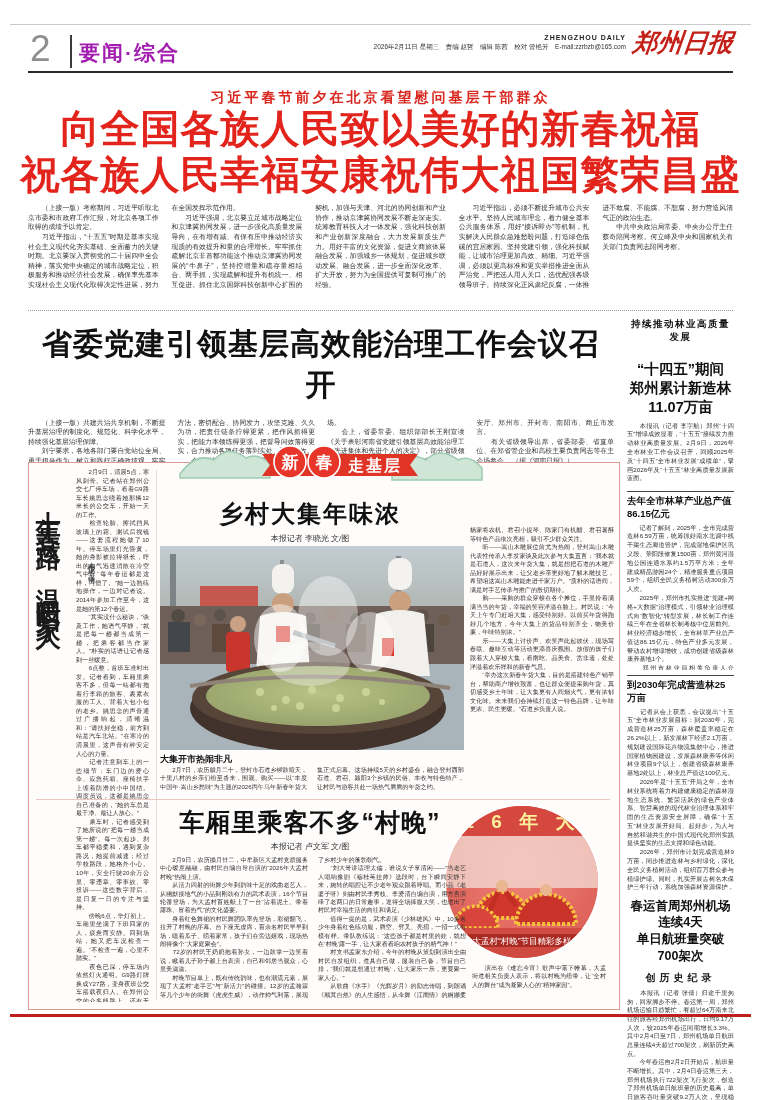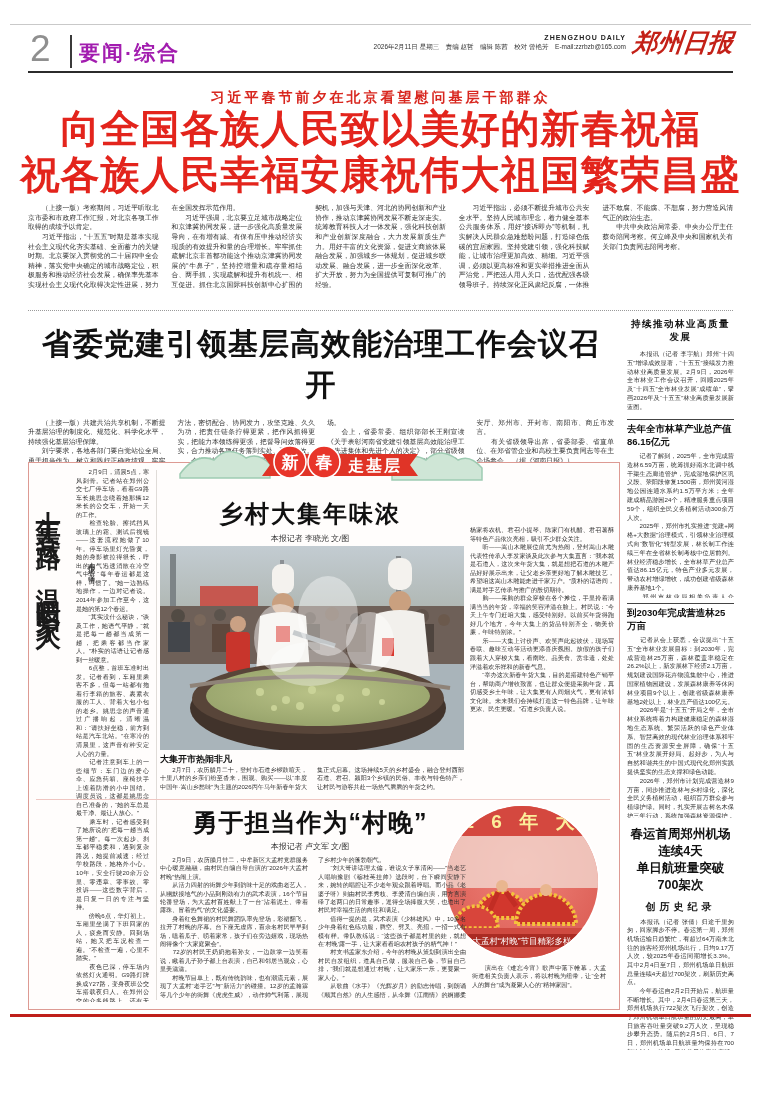--- a/index.html
+++ b/index.html
@@ -21,21 +21,21 @@
   .lead-headline{left:0;right:0;top:106px;text-align:center;color:#e3241c;font-weight:900;font-size:39px;line-height:1.18;letter-spacing:1px;}
   .flow{white-space:pre-line;text-align:justify;}
   .lead-body{left:28px;width:705px;top:203px;height:102px;column-count:5;column-gap:13px;font-size:6.8px;line-height:1.42;color:#303030;overflow:hidden;}
   .dotted-rule{left:28px;right:28px;top:310px;border-top:1px dotted #9a9a9a;}
   
   .story2{left:28px;top:316px;width:586px;}
   .story2-headline{text-align:center;font-size:30px;font-weight:900;color:#111;letter-spacing:1px;margin:8px 0 12px 0;}
   .story2-body{column-count:4;column-gap:12px;font-size:6.8px;line-height:1.38;height:66px;overflow:hidden;color:#303030;}
   
   .sidebar{left:627px;top:318px;width:107px;}
-  .sb-kicker{text-align:center;font-size:9.5px;letter-spacing:1.5px;color:#111;font-weight:600;margin-bottom:6px;}
+  .sb-kicker{text-align:center;font-size:9.5px;letter-spacing:1.5px;color:#111;font-weight:600;margin-bottom:16px;}
   .sb-headline{text-align:center;font-size:14.5px;font-weight:900;color:#101010;line-height:1.3;}
   .sb-lead{font-size:6.2px;line-height:1.42;color:#303030;height:64px;overflow:hidden;margin-top:5px;}
   .sb-subhead{font-size:9.5px;font-weight:900;color:#101010;border-top:1px solid #444;padding-top:3px;margin-top:5px;margin-bottom:3px;}
   .sb-body1{font-size:6.2px;line-height:1.42;color:#303030;height:146px;overflow:hidden;}
   .sb-body2{font-size:6.2px;line-height:1.42;color:#303030;height:182px;overflow:hidden;}
   .sb2-headline{text-align:center;font-size:12.5px;font-weight:900;color:#101010;line-height:1.35;margin-top:8px;}
   .sb2-subhead{text-align:center;font-size:10px;letter-spacing:4px;color:#1a1a1a;margin:6px 0 4px 0;font-weight:600;}
   .sb2-body{font-size:6.2px;line-height:1.4;color:#303030;height:132px;overflow:hidden;}
   
   .feature-box{left:28px;top:462px;width:590px;height:546px;border:1px solid #dd9a93;background:#fffdfc;}
@@ -92,20 +92,24 @@
   <div class="story2-headline">省委党建引领基层高效能治理工作会议召开</div>
   <div class="story2-body flow">　　（上接一版）共建共治共享机制，不断提升基层治理的制度化、规范化、科学化水平，持续强化基层治理保障。
 　　刘宁要求，各地各部门要自觉站位全局、勇于担当作为，树立和践行正确政绩观，牢牢把握高效能治理的正确方向、实践路径、科学方法，密切配合、协同发力，攻坚克难、久久为功，把责任链条拧得更紧，把作风抓得更实，把能力本领练得更强，把督导问效落得更实，合力推动各项任务落到实处、取得实效。
 　　会议以视频会议形式召开，各省辖市、济源示范区、航空港区和各县（市、区）设分会场。
 　　会上，省委常委、组织部部长王刚宣读《关于表彰河南省党建引领基层高效能治理工作先进集体和先进个人的决定》，部分省级领导为先进集体、先进个人代表颁发奖牌证书。省委组织部、省委政法委、省委网信办、省公安厅、郑州市、开封市、南阳市、商丘市发言。
 　　有关省级领导出席，省委部委、省直单位、在郑省管企业和高校主要负责同志等在主会场参会。 （据《河南日报》）</div>
 </div>
 
 <div class="abs sidebar">
   <div class="sb-kicker">持续推动林业高质量发展</div>
+  <div class="sb-headline">
+    <div>“十四五”期间</div>
+    <div>郑州累计新造林11.07万亩</div>
+  </div>
   <div class="sb-lead flow">　　本报讯（记者 李宇航）郑州“十四五”增绿成效显著，“十五五”接续发力推动林业高质量发展。2月9日，2026年全市林业工作会议召开，回顾2025年及“十四五”全市林业发展“成绩单”，擘画2026年及“十五五”林业高质量发展新蓝图。</div>
   <div class="sb-subhead">去年全市林草产业总产值86.15亿元</div>
   <div class="sb-body1 flow">　　记者了解到，2025年，全市完成营造林6.59万亩，统筹抓好南水北调中线干渠生态廊道管护，完成湿地保护区巩义段、荥阳段修复1500亩，郑州黄河湿地公园连通水系约1.5万平方米；全年建成精品游园24个，精准服务重点项目59个，组织全民义务植树活动300余万人次。
 　　2025年，郑州市扎实推进“党建+网格+大数据”治理模式，引领林业治理模式向“数智化”转型发展，林长制工作连续三年在全省林长制考核中位居前列。林业经济稳步增长，全市林草产业总产值达86.15亿元，特色产业多元发展，带动农村增绿增收，成功创建省级森林康养基地1个。
 　　郑州市林业局相关负责人介绍，“十四五”时期林业生态建设成效获中央督导组、省、市高度评价。5年来累计新造林11.07万亩、森林抚育19.59万亩，林业一二三产加速融合，林下经济达80万亩，林业龙头企业20余家，省级森林康养基地11家，森林防火、林业有害生物防治和野生动物保护体系进一步完善。</div>
   <div class="sb-subhead">到2030年完成营造林25万亩</div>
   <div class="sb-body2 flow">　　记者从会上获悉，会议提出“十五五”全市林业发展目标：到2030年，完成营造林25万亩，森林覆盖率稳定在26.2%以上，新发展林下经济2.1万亩，规划建设国际花卉物流集散中心，推进国家植物园建设，发展森林康养等休闲林业项目9个以上，创建省级森林康养基地2处以上，林业总产值达100亿元。
 　　2026年是“十五五”开局之年，全市林业系统将着力构建健康稳定的森林湿地生态系统、繁荣活跃的绿色产业体系、智慧高效的现代林业治理体系和牢固的生态资源安全屏障，确保“十五五”林业发展开好局、起好步，为人与自然和谐共生的中国式现代化郑州实践提供坚实的生态支撑和绿色动能。
 　　2026年，郑州市计划完成营造林9万亩，同步推进造林与乡村绿化，深化全民义务植树活动，组织百万群众参与植绿护绿。同时，扎实开展古树名木保护三年行动，系统加强森林资源保护，实施湿地保护修复，筑牢黄河生态屏障，拓宽“两山”转化路径，实施绿美创建行动，守牢生态保护红线，实施“寻绿”回本行动，提升现代林业治理能力。</div>
   <div class="sb2-headline">
@@ -228,21 +232,21 @@
 <div class="abs market-below flow">　　2月7日，农历腊月二十，登封市石道乡锣鼓喧天，十里八村的乡亲们纷至沓来，围观、购买——以“丰度中国年·嵩山乡愁味”为主题的2026丙午马年新春年货大集正式启幕。这场持续5天的乡村盛会，融合登封西部石道、君召、颍阳3个乡镇的民俗、丰收与特色特产，让村民与游客共赴一场热气腾腾的年货之约。
 　　看——大集上一边是民乐合奏、武术表演、豫剧选段轮番上演，机器人科技炫舞与嵩山舞剑同台亮相，传统韵味与现代科技碰撞出别样年味；一边是石道三宝、颍阳</div>
 <div class="abs market-right flow">杨家将农机、君召小提琴、陈家门有机醋、君召薯酥等特色产品依次亮相，吸引不少群众关注。
 　　听——嵩山木雕展位前尤为热闹，登封嵩山木雕代表性传承人李发家谈及此次参与大集直言：“我本就是石道人，这次来年货大集，就是想把石道的木雕产品好好展示出来，让父老乡亲更好地了解木雕技艺，希望咱这嵩山木雕能走进千家万户。”质朴的话语间，满是对手艺传承与推广的殷切期待。
 　　购——采购的群众穿梭在各个摊位，手里拎着满满当当的年货，幸福的笑容洋溢在脸上。村民说：“今天上午专门赶咱大集，感受特别好。以前买年货得跑好几个地方，今年大集上的货品特别齐全，物美价廉，年味特别浓。”
 　　乐——大集上讨价声、欢笑声此起彼伏，现场写春联、趣味互动等活动更添喜庆氛围。放假的孩子们跟着大人穿梭大集，看南吃、品美食、赏非遗，处处洋溢着欢乐祥和的新春气息。
 　　“举办这次新春年货大集，目的是搭建特色产销平台，帮助商户增收致富，也让群众便捷采购年货，真切感受乡土年味，让大集更有人间烟火气，更有浓郁文化味。未来我们会持续打造这一特色品牌，让年味更浓、民生更暖。”石道乡负责人说。</div>
 
 <div class="abs feature-divider"></div>
 
-<div class="abs gala-headline">勇于担当作为“村晚”</div>
+<div class="abs gala-headline">车厢里乘客不多“村晚”</div>
 <div class="abs gala-byline">本报记者 卢文军 文/图</div>
 <div class="abs gala-photo">
   <svg width="152" height="152" viewBox="0 0 152 152">
     <defs>
       <radialGradient id="galabg" cx="0.5" cy="0.4" r="0.8">
         <stop offset="0" stop-color="#f0837a"></stop>
           <stop offset="1" stop-color="#d6544b"></stop>
       </radialGradient>
     </defs>
     <rect width="152" height="152" fill="url(#galabg)"></rect>

